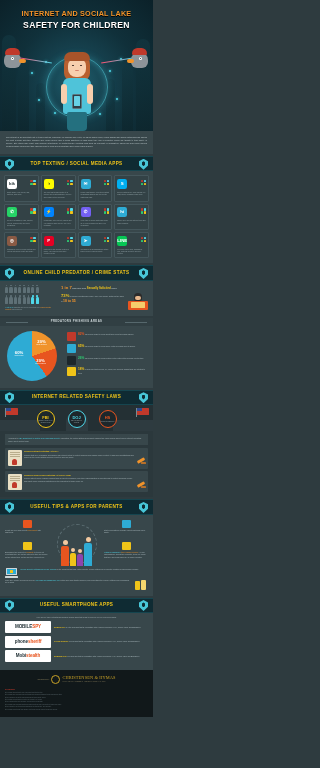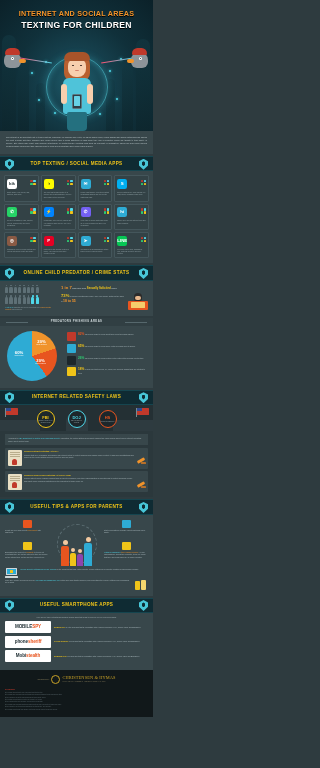--- a/index.html
+++ b/index.html
@@ -264,22 +264,22 @@
 
   <div class="hero">
     <div class="tree t1"></div>
     <div class="tree t2"></div>
     <div class="tree t5"></div>
     <div class="tree t6"></div>
     <div class="tree t3"></div>
     <div class="tree t4"></div>
 
     <div class="hero-title">
-      <div class="l1">INTERNET AND SOCIAL AREAS</div>
-      <div class="l2">TEXTING FOR CHILDREN</div>
+      <div class="l1">INTERNET AND SOCIAL LAKE</div>
+      <div class="l2">SAFETY FOR CHILDREN</div>
     </div>
 
     <div class="glow-ring"></div>
     <div class="node n1"></div>
     <div class="node n2"></div>
     <div class="node n3"></div>
     <div class="node n4"></div>
     <div class="node n5"></div>
     <div class="node n6"></div>
     <div class="node n7"></div>

